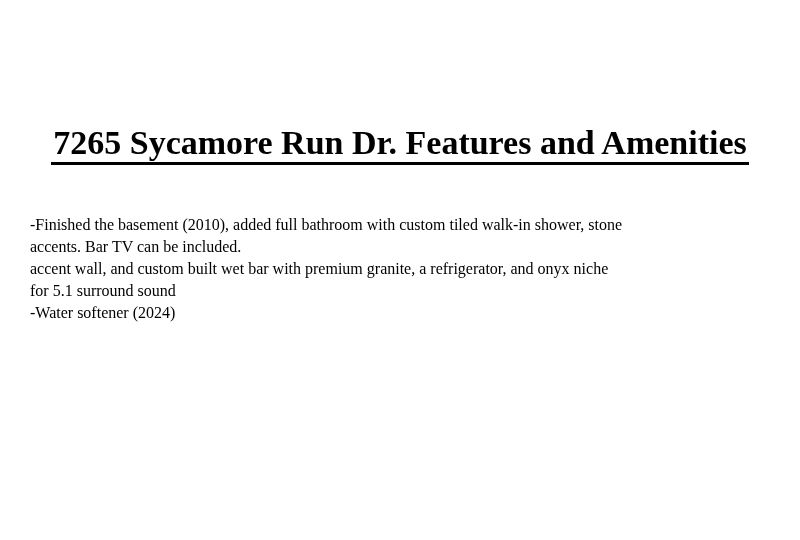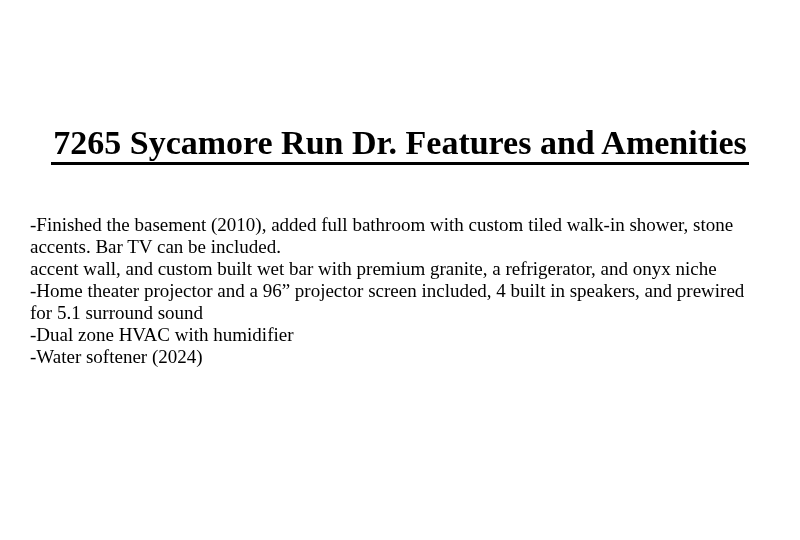--- a/index.html
+++ b/index.html
@@ -33,21 +33,21 @@
   }
   .title-text{
     display:inline-block;
     border-bottom:3px solid var(--underline);
     padding:0 2px 1px 2px;
   }
   .features{
     position:absolute;
     top:214px;left:30px;
     width:760px;
-    font-size:19px;
+    font-size:16px;
     line-height:22px;
     color:var(--text);
   }
   .feature{margin:0;padding:0;}
   .line{display:block;white-space:nowrap;}
 </style>
 </head>
 <body>
 
 <div class="page">
@@ -58,27 +58,23 @@
 
   <div class="features">
 
     <p class="feature">
       <span class="line">-Finished the basement (2010), added full bathroom with custom tiled walk-in shower, stone</span>
       <span class="line">accents. Bar TV can be included.</span>
       <span class="line">accent wall, and custom built wet bar with premium granite, a refrigerator, and onyx niche</span>
     </p>
 
     <p class="feature">
-      <span class="line">-Home theater projector and a 96” projector screen included, 4 built in speakers, and prewired</span>
       <span class="line">for 5.1 surround sound</span>
     </p>
 
-    <p class="feature">
-      <span class="line">-Dual zone HVAC with humidifier</span>
-    </p>
 
 
 
     <p class="feature">
       <span class="line">-Water softener (2024)</span>
     </p>
 
   </div>
 
 </div>

